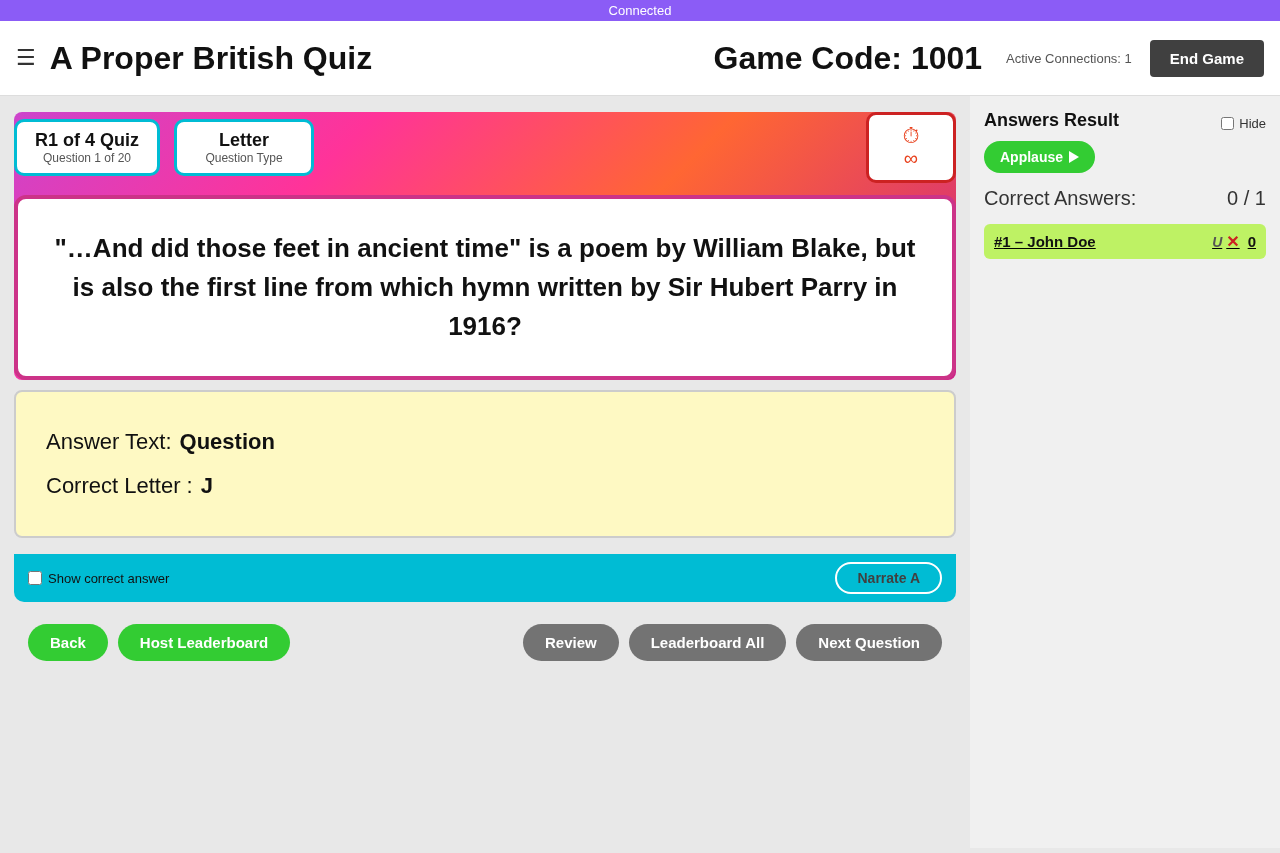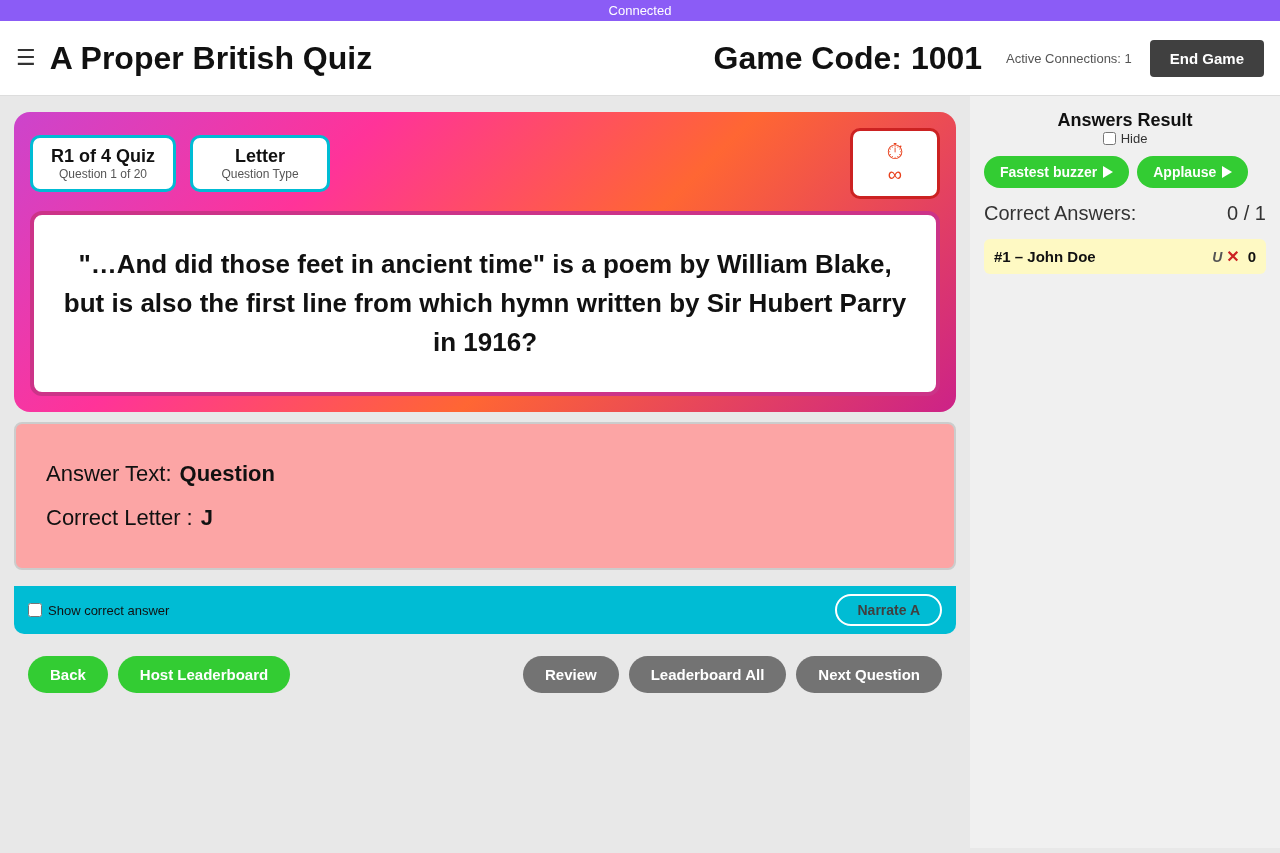--- a/index.html
+++ b/index.html
@@ -76,22 +76,21 @@
       flex: 1;
       padding: 16px 14px 14px 14px;
       display: flex;
       flex-direction: column;
       gap: 10px;
     }
 
     
     #quiz-panel {
       background: linear-gradient(135deg, #cc44cc 0%, #ff3399 30%, #ff6633 60%, #cc2288 100%);
-      border-radius: 16px;
-      padding: 16px;
+      border-radius: 8px;
       position: relative;
     }
 
     
     #info-row {
       display: flex;
       align-items: center;
       gap: 14px;
       margin-bottom: 12px;
     }
@@ -148,21 +147,21 @@
       color: #111;
       line-height: 1.5;
       min-height: 180px;
       display: flex;
       align-items: center;
       justify-content: center;
     }
 
     
     #answer-box {
-      background: #fca5a5;
+      background: #fef9c3;
       border: 2px solid #ccc;
       border-radius: 8px;
       padding: 28px 30px;
       font-size: 22px;
       color: #111;
       line-height: 2;
     }
     #answer-box .answer-line {
       display: flex;
       gap: 8px;
@@ -238,23 +237,22 @@
     #right-panel {
       width: 310px;
       background: #f0f0f0;
       padding: 14px 14px;
       display: flex;
       flex-direction: column;
       gap: 10px;
     }
     #answers-result-header {
       display: flex;
-      align-items: center;
+      align-items: flex-end;
       justify-content: space-between;
-      flex-direction: column;
     }
     #answers-result-title {
       font-size: 18px;
       font-weight: bold;
       color: #111;
     }
     #hide-label {
       display: flex;
       align-items: center;
       gap: 5px;
@@ -291,27 +289,28 @@
     #correct-answers-row {
       display: flex;
       justify-content: space-between;
       align-items: center;
       font-size: 20px;
       color: #333;
       padding: 4px 0;
     }
 
     .player-row {
-      background: #fef9c3;
+      background: #bef264;
       border-radius: 6px;
       display: flex;
       align-items: center;
       padding: 8px 10px;
       font-size: 15px;
       font-weight: bold;
+      text-decoration: underline;
     }
     .player-name {
       flex: 1;
       color: #111;
     }
     .player-u {
       color: #555;
       font-style: italic;
       margin-right: 4px;
       font-size: 14px;
@@ -402,24 +401,20 @@
     <div id="answers-result-header">
       <span id="answers-result-title">Answers Result</span>
       <label id="hide-label" style="display:flex;align-items:center;gap:5px;font-size:13px;cursor:pointer;">
         <input type="checkbox" style="width: 13px; height: 13px;">
         <span>Hide</span>
       </label>
     </div>
 
     <div id="action-buttons">
       <button class="action-btn-green">
-        <span>Fastest buzzer</span>
-        <span class="play-icon"></span>
-      </button>
-      <button class="action-btn-green">
         <span>Applause</span>
         <span class="play-icon"></span>
       </button>
     </div>
 
     <div id="correct-answers-row">
       <span>Correct Answers:</span>
       <span>0 / 1</span>
     </div>
 

